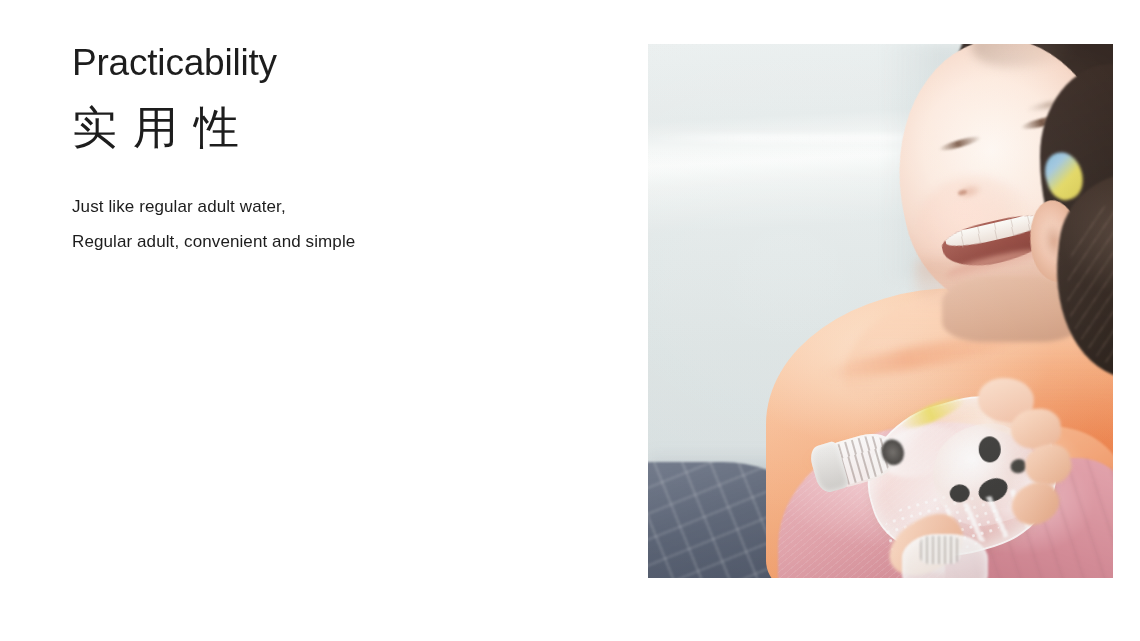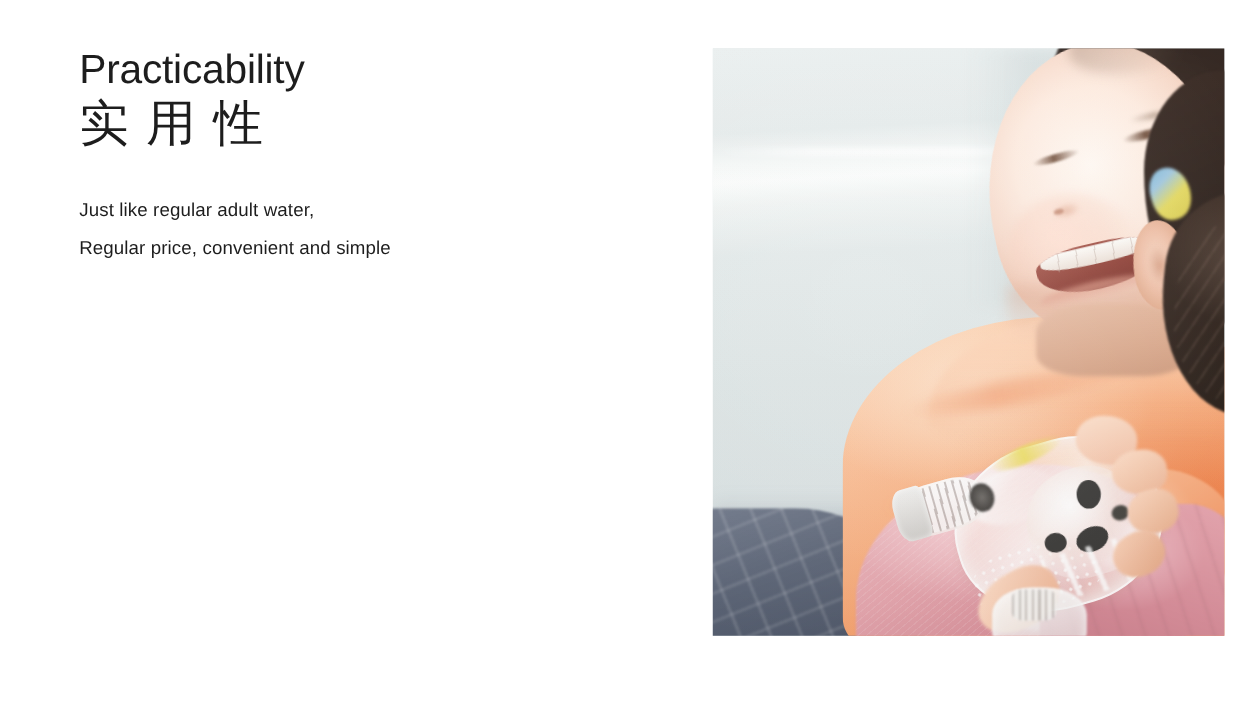--- a/index.html
+++ b/index.html
@@ -25,21 +25,21 @@
   }
   .title-en {
     font-size:37px;
     line-height:1.05;
     color:#1d1d1d;
     font-weight:400;
     letter-spacing:-0.2px;
     white-space:nowrap;
   }
   .title-cn {
-    margin-top:4px;
+    margin-top:20px;
     font-size:45px;
     line-height:1.1;
     color:#1d1d1d;
     font-weight:400;
     letter-spacing:16px;
     white-space:nowrap;
   }
   .body-cn {
     margin-top:38px;
     font-size:27px;
@@ -545,21 +545,21 @@
 
     <div class="title-en">Practicability</div>
 
     <div class="title-cn">实用性</div>
 
     <div class="body-cn">
     </div>
 
     <div class="body-en">
       <div>Just like regular adult water,</div>
-      <div>Regular price, convenient and simple</div>
+      <div>Regular adult, convenient and simple</div>
     </div>
 
   </div>
 
   <div class="photo">
     <div class="photo-inner">
 
       <div class="wall"></div>
       <div class="wall-seam-1"></div>
       <div class="wall-seam-2"></div>

